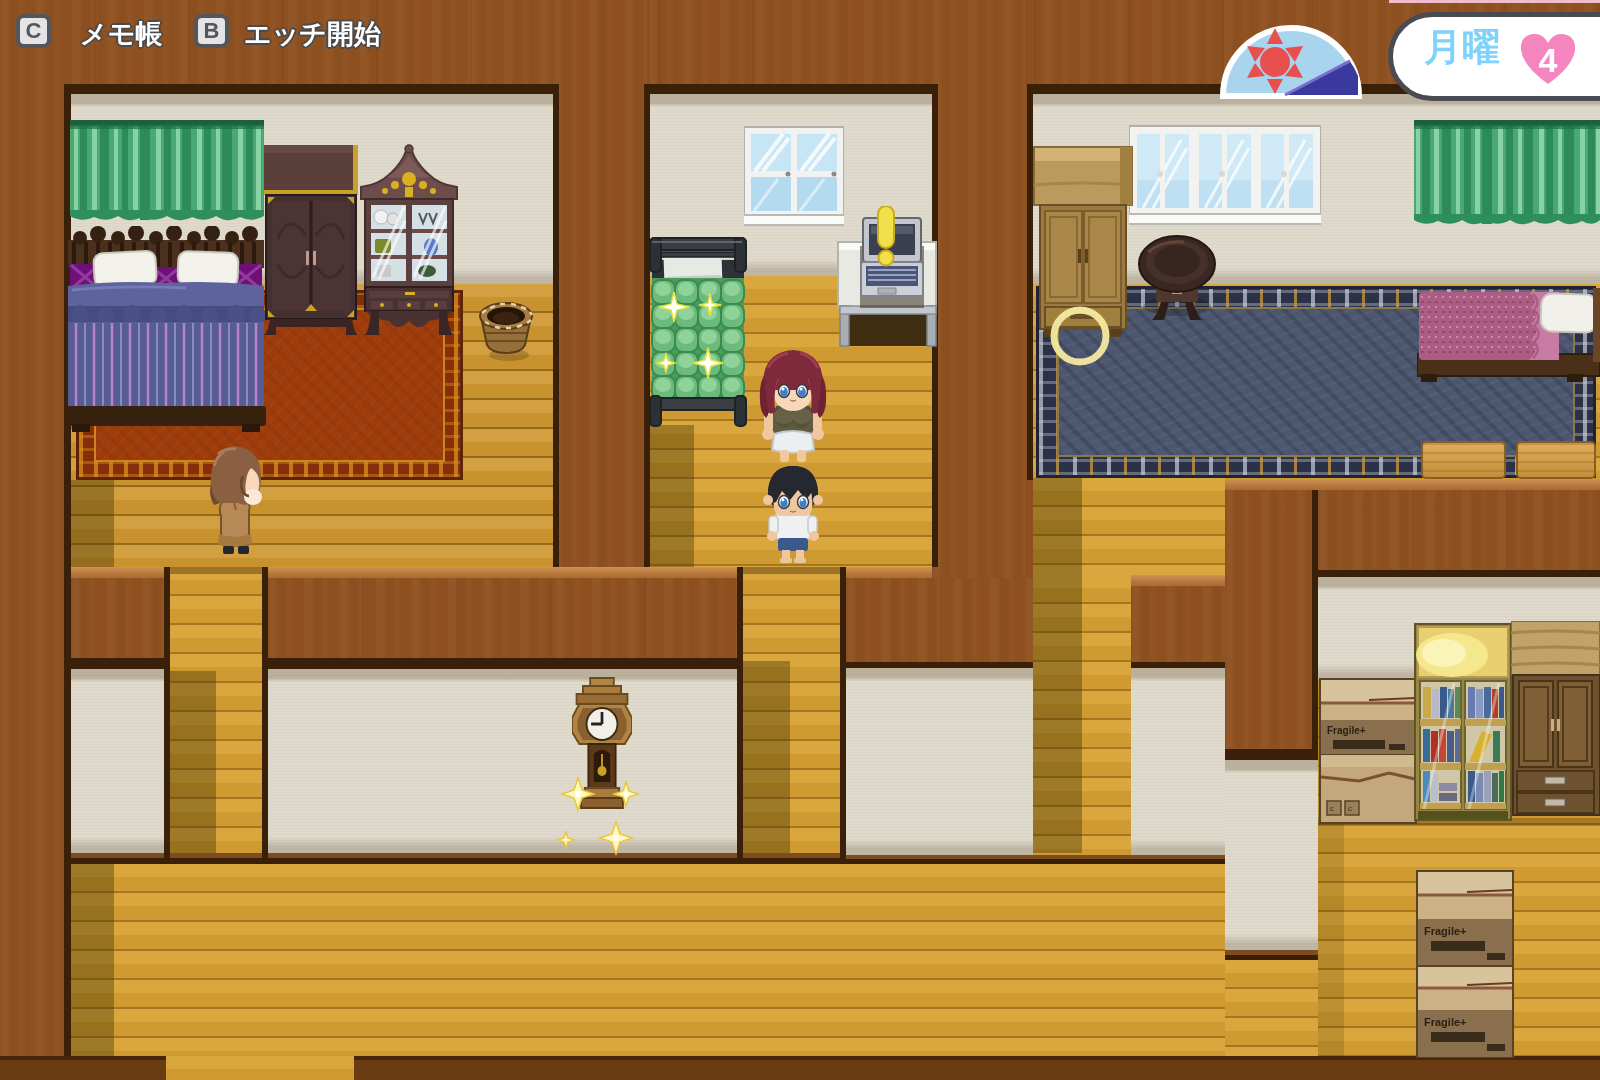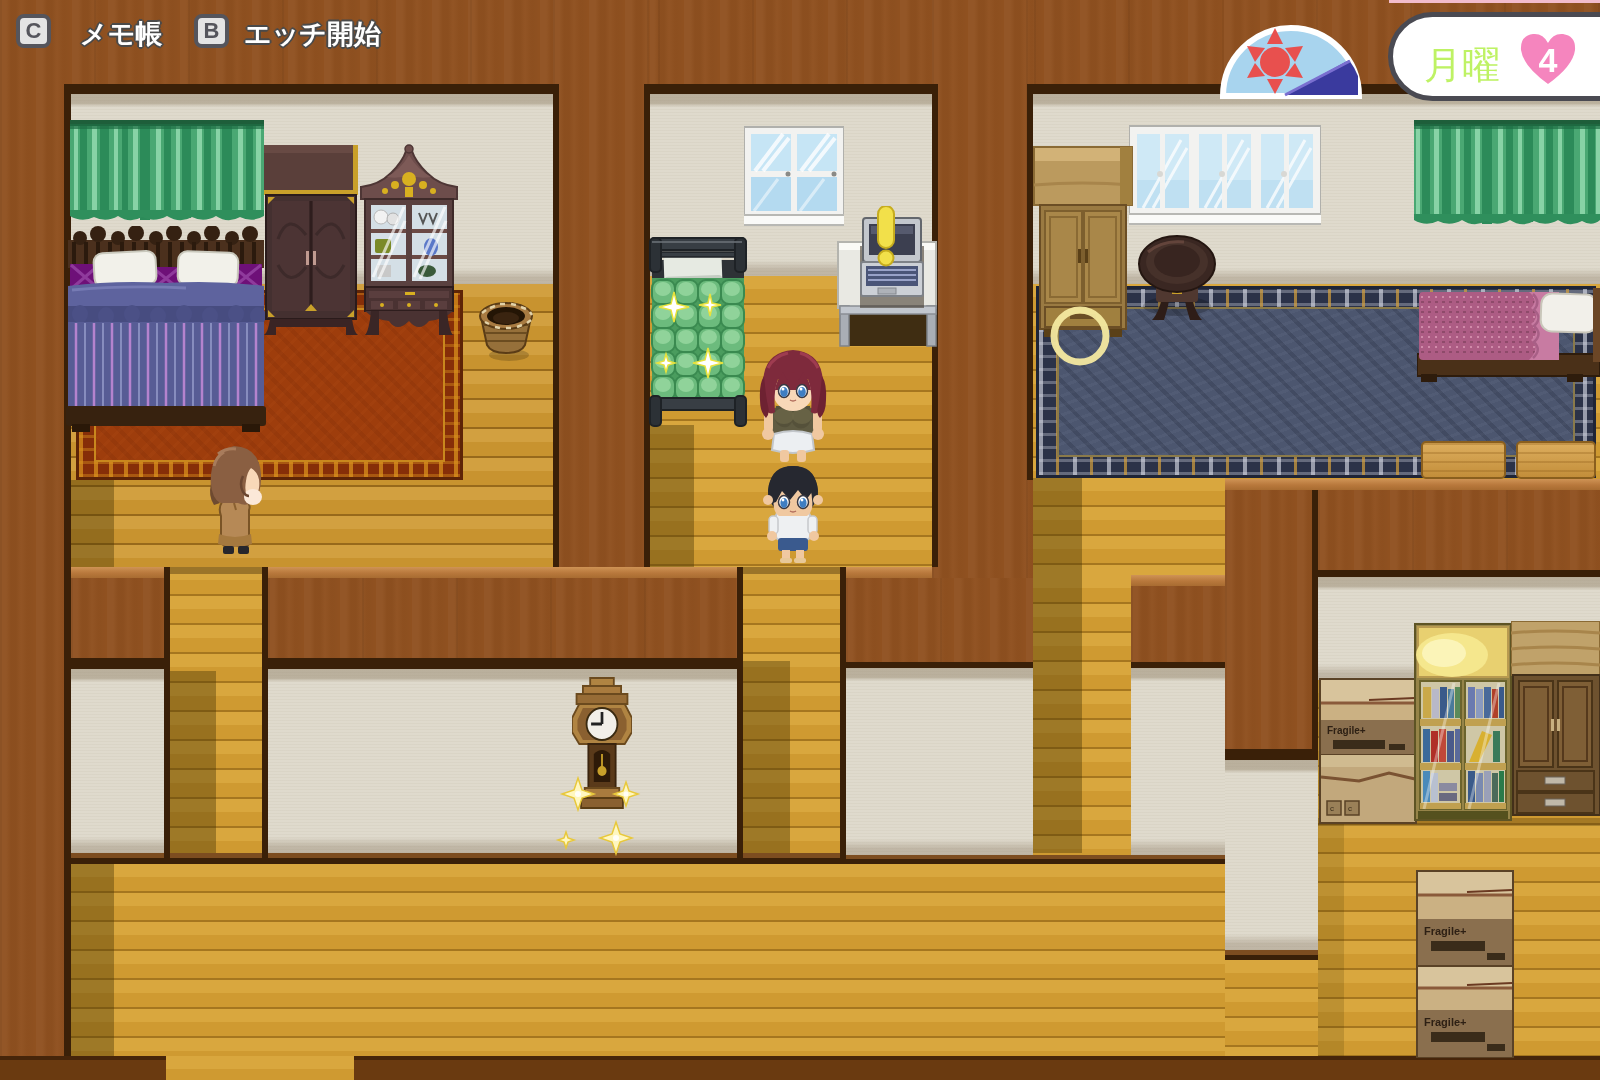--- a/index.html
+++ b/index.html
@@ -744,21 +744,21 @@
       <circle cx="40" cy="36" r="1.4" fill="#fff"></circle>
 <path d="M28,47 Q31,49 34,47" stroke="#b06a5a" stroke-width="1.5" fill="none"></path>
 </svg>
 
 <div style="left:16px;top:14px;width:35px;height:34px;border-radius:8px;background:#e4e4e4;border:4px solid #55555c;box-sizing:border-box;color:#55555c;font-weight:bold;font-size:22px;line-height:26px;text-align:center">C</div>
 <div style="left:194px;top:14px;width:35px;height:34px;border-radius:8px;background:#e4e4e4;border:4px solid #55555c;box-sizing:border-box;color:#55555c;font-weight:bold;font-size:22px;line-height:26px;text-align:center">B</div>
 <div style="left:80px;top:16px;font-size:27px;font-weight:bold;color:#ffffff;text-shadow:-2px 0 0 #4a4a4a,2px 0 0 #4a4a4a,0 -2px 0 #4a4a4a,0 2px 0 #4a4a4a,-1px -1px 0 #4a4a4a,1px 1px 0 #4a4a4a,-1px 1px 0 #4a4a4a,1px -1px 0 #4a4a4a">メモ帳</div>
 <div style="left:244px;top:16px;font-size:27px;font-weight:bold;color:#ffffff;text-shadow:-2px 0 0 #4a4a4a,2px 0 0 #4a4a4a,0 -2px 0 #4a4a4a,0 2px 0 #4a4a4a,-1px -1px 0 #4a4a4a,1px 1px 0 #4a4a4a,-1px 1px 0 #4a4a4a,1px -1px 0 #4a4a4a">エッチ開始</div>
 <div style="left:1389px;top:0;width:211px;height:3px;background:#f2bccc"></div>
 <div style="left:1388px;top:12px;width:230px;height:89px;border-radius:45px 0 0 45px;background:#ffffff;border:5px solid #4a4a52;box-sizing:border-box"></div>
-<div style="left:1424px;top:40px;font-size:38px;font-weight:normal;color:#bef264">月曜</div>
+<div style="left:1424px;top:22px;font-size:38px;font-weight:bold;color:#7dd3fc">月曜</div>
 <svg style="left:1517px;top:28px" width="62" height="62" viewBox="0 0 62 62">
 <path d="M31,56 Q6,38 4,22 Q3,8 16,6 Q26,5 31,15 Q36,5 46,6 Q59,8 58,22 Q56,38 31,56" fill="#f585be"></path>
 <text x="31" y="44" text-anchor="middle" font-size="34" font-weight="bold" fill="#ffffff" font-family="Liberation Sans">4</text>
 </svg>
 <svg style="left:1215px;top:18px" width="152" height="84" viewBox="0 0 152 84">
 <path d="M8,78 A68,68 0 0 1 144,78 Z" fill="#a8d4ee" stroke="#ffffff" stroke-width="6"></path>
 <path d="M70,77 L143,77 L143,58 A68,68 0 0 0 134,42 Z" fill="#3a3a9e"></path>
 <path d="M70,77 L135,43" stroke="#7a6fd0" stroke-width="3"></path>
 <g fill="#e8504e">
 <circle cx="60" cy="44" r="15"></circle>

